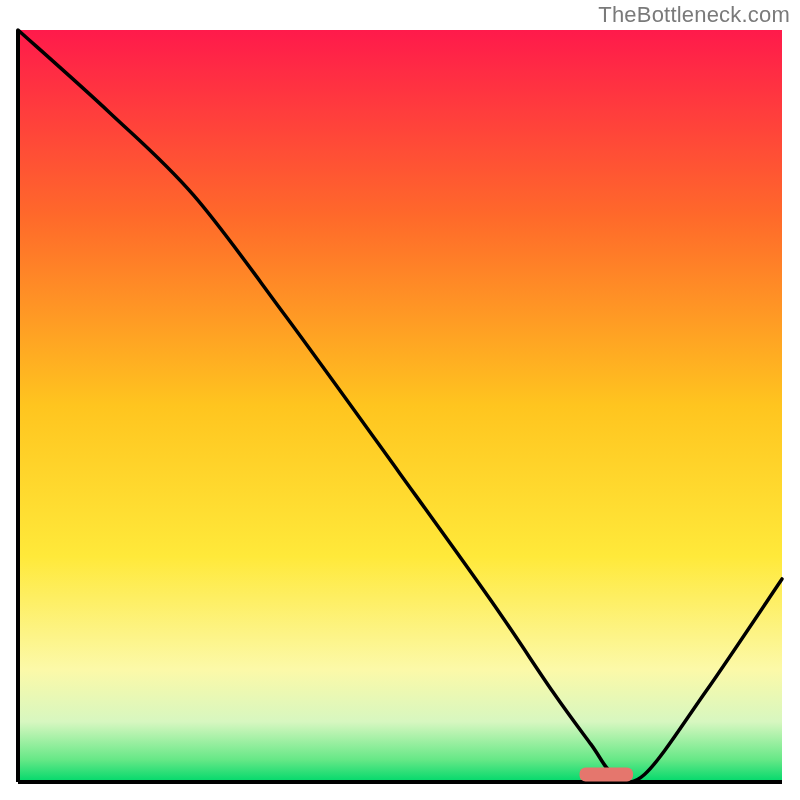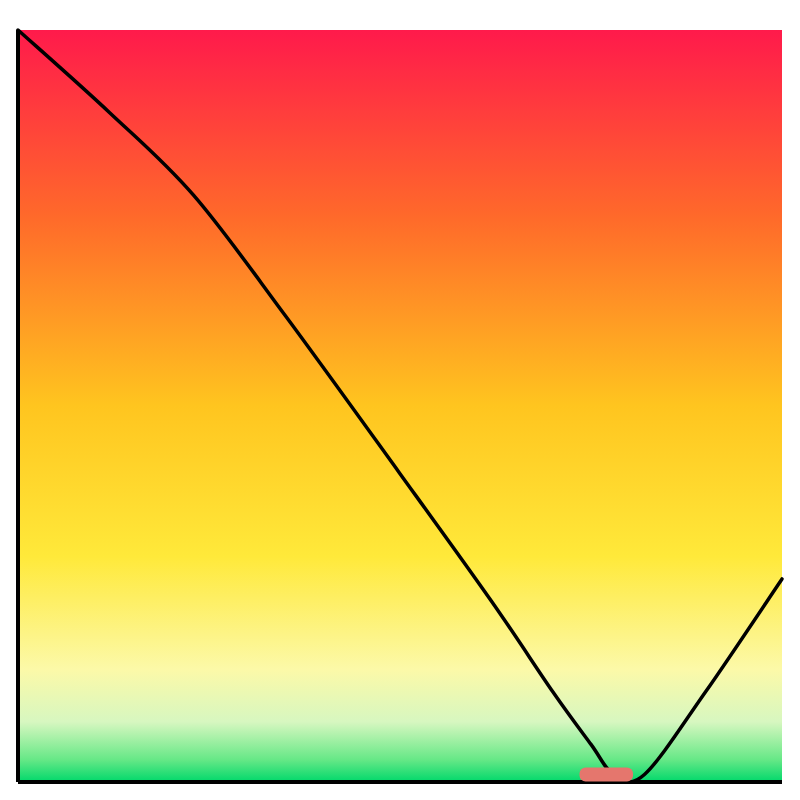--- a/index.html
+++ b/index.html
@@ -25,20 +25,21 @@
     font-weight: 500;
     letter-spacing: 0.2px;
     z-index: 10;
   }
   svg { display: block; }
 </style>
 </head>
 <body>
 
 <div class="chart-wrap">
+  <div class="watermark">TheBottleneck.com</div>
   <svg id="chart-svg" width="800" height="800" viewBox="0 0 800 800">
     <defs>
       <linearGradient id="bg-grad" x1="0" y1="0" x2="0" y2="1">
           <stop offset="0%" stop-color="#ff1a4b"></stop>
           <stop offset="25%" stop-color="#ff6a2a"></stop>
           <stop offset="50%" stop-color="#ffc51f"></stop>
           <stop offset="70%" stop-color="#ffe93a"></stop>
           <stop offset="85%" stop-color="#fcf9a8"></stop>
           <stop offset="92%" stop-color="#d7f7c0"></stop>
           <stop offset="97%" stop-color="#67e887"></stop>

